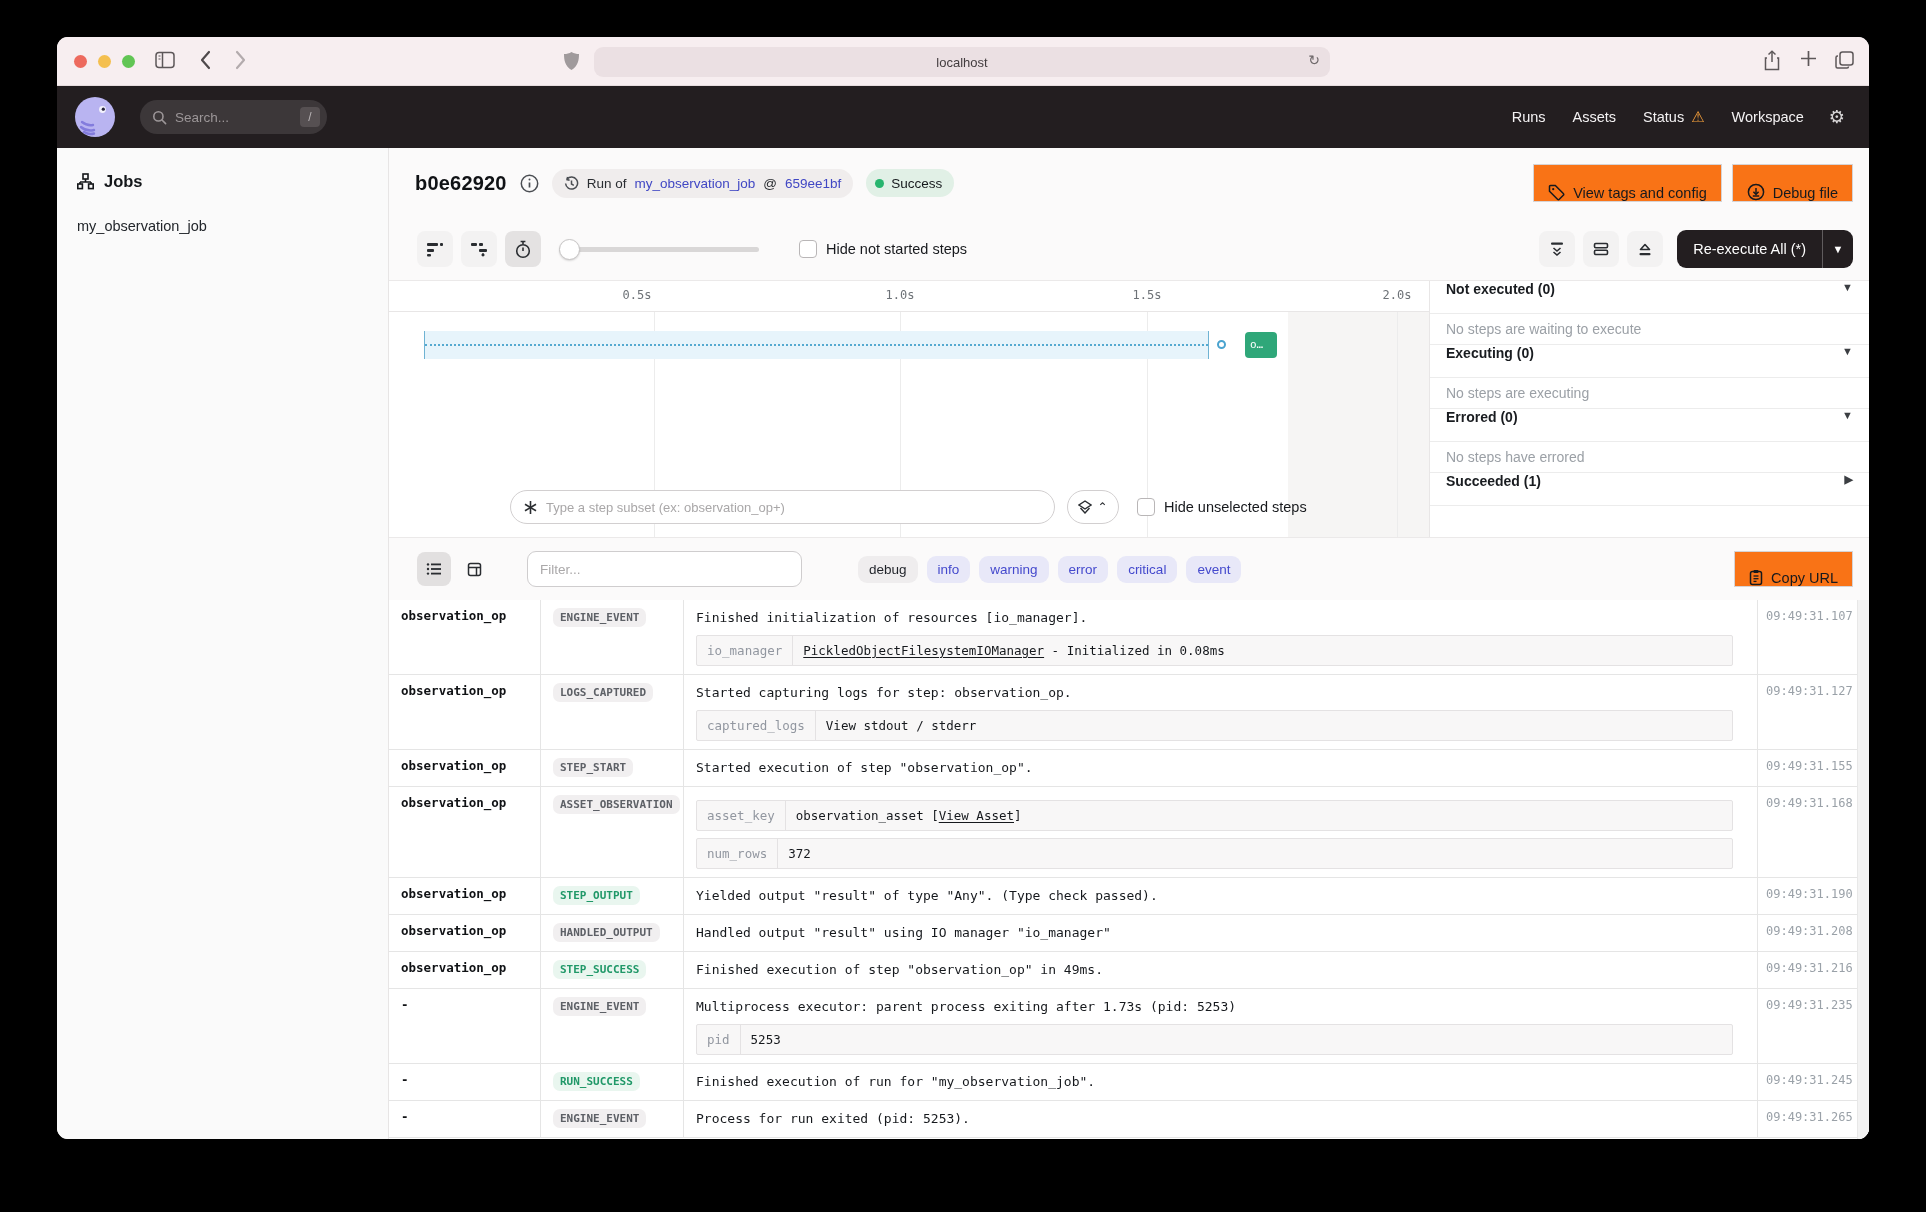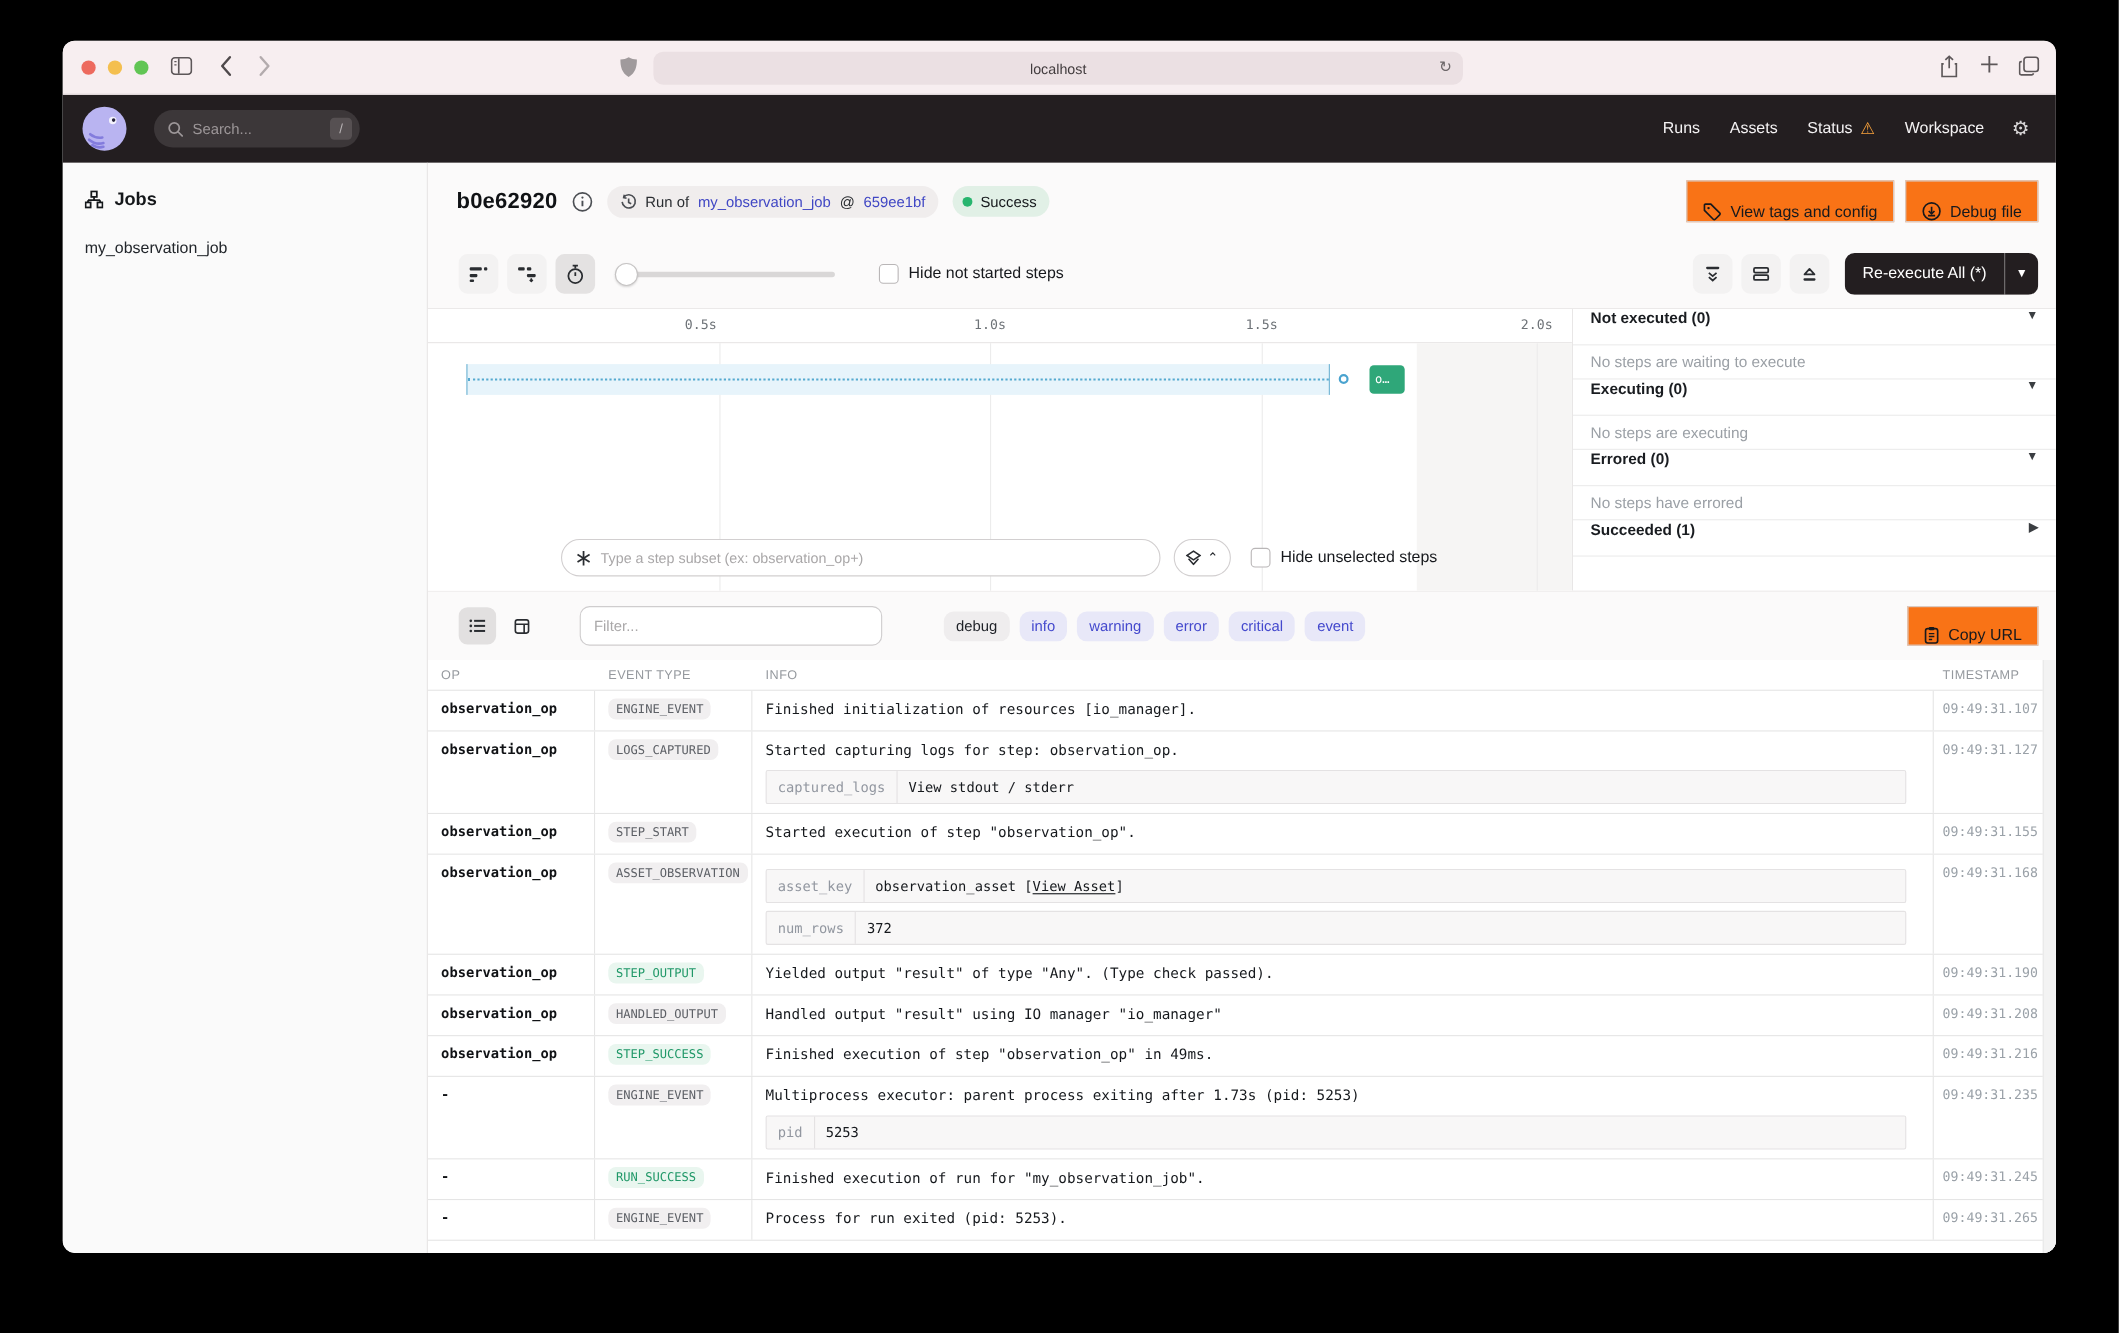--- a/index.html
+++ b/index.html
@@ -125,21 +125,21 @@
   .lhead { display:flex; height:28px; align-items:center; font-size:11.5px; color:#95999e; letter-spacing:.4px;
            border-bottom:1px solid #e5e5e5; }
   .c-op { width:152px; flex:0 0 auto; padding-left:12px; }
   .c-type { width:143px; flex:0 0 auto; padding-left:12px; }
   .c-info { flex:1; padding-left:12px; min-width:0; }
   .c-ts { width:111px; flex:0 0 auto; padding-left:8px; }
   .lrows { flex:1; overflow:hidden; }
   .lrow { display:flex; border-bottom:1px solid #e5e5e5; align-items:stretch; }
   .lrow .c-op { padding:8px 12px; font-family:"DejaVu Sans Mono",monospace; font-weight:bold; font-size:12.5px;
                 color:#101215; border-right:1px solid #e5e5e5; }
-  .lrow .c-type { padding:7px 12px; border-right:1px solid #e5e5e5; }
+  .lrow .c-type { padding:7px 12px; border-right:1px solid #e5e5e5;font-weight:bold; }
   .lrow .c-info { padding:6px 24px 8px 12px; border-right:1px solid #e5e5e5; }
   .lrow .c-ts { padding:9px 0 0 8px; font-family:"DejaVu Sans Mono",monospace; font-size:12px; color:#9aa1a8; }
   .evbadge { display:inline-block; padding:3px 7px; border-radius:7px; font-family:"DejaVu Sans Mono",monospace; font-size:11px; }
   .evbadge.gray { background:#f1eff0; color:#5d6066; }
   .evbadge.green { background:#e9f6ef; color:#209868; }
   .msg { font-family:"DejaVu Sans Mono",monospace; font-size:13px; line-height:20px; color:#16191d; padding-top:2px; }
   .kvbox { display:flex; border:1px solid #e4e2e3; background:#f8f7f7; margin-top:7px; border-radius:2px; }
   .kvbox .k { padding:7px 10px; font-family:"DejaVu Sans Mono",monospace; font-size:12.5px; color:#9297a0;
               border-right:1px solid #e4e2e3; flex:0 0 auto; }
   .kvbox .v { padding:7px 10px; font-family:"DejaVu Sans Mono",monospace; font-size:12.5px; color:#16191d; }
@@ -466,32 +466,30 @@
                   <rect x="4.5" y="1" width="5" height="3" rx="1" fill="#17191d"></rect>
                   <line x1="4.5" y1="7" x2="9.5" y2="7" stroke="#17191d" stroke-width="1.3"></line>
                   <line x1="4.5" y1="9.7" x2="9.5" y2="9.7" stroke="#17191d" stroke-width="1.3"></line>
                   <line x1="4.5" y1="12.4" x2="7.5" y2="12.4" stroke="#17191d" stroke-width="1.3"></line>
                 </svg>
               <span>Copy URL</span>
             </button>
           </div>
 
           <div class="ltable">
-            <div class="lhead">
-              <div class="c-op">OP</div>
-              <div class="c-type">EVENT TYPE</div>
-              <div class="c-info">INFO</div>
-              <div class="c-ts">TIMESTAMP</div>
-            </div>
             <div class="lrows">
                 <div class="lrow">
                   <div class="c-op">observation_op</div>
                   <div class="c-type"><span class="evbadge gray">ENGINE_EVENT</span></div>
                   <div class="c-info">
                     <div class="msg">Finished initialization of resources [io_manager].</div>
+                    <div class="kvbox">
+                      <div class="k">io_manager</div>
+                      <div class="v"><span class="u">PickledObjectFilesystemIOManager</span><span> - Initialized in 0.08ms</span></div>
+                    </div>
                   </div>
                   <div class="c-ts">09:49:31.107</div>
                 </div>
                 <div class="lrow">
                   <div class="c-op">observation_op</div>
                   <div class="c-type"><span class="evbadge gray">LOGS_CAPTURED</span></div>
                   <div class="c-info">
                     <div class="msg">Started capturing logs for step: observation_op.</div>
                     <div class="kvbox">
                       <div class="k">captured_logs</div>

